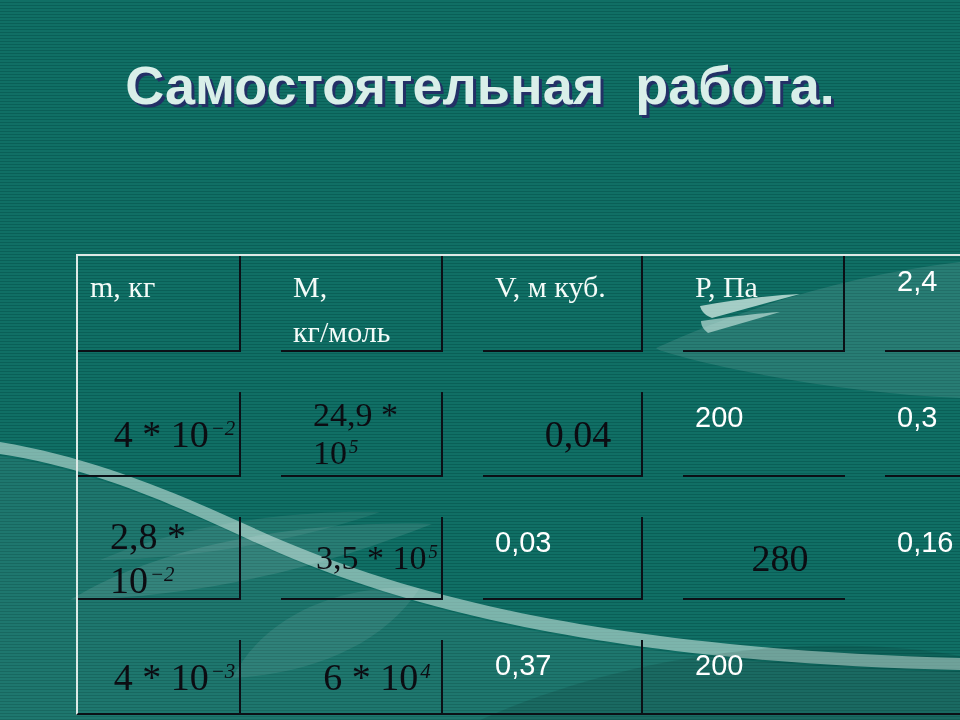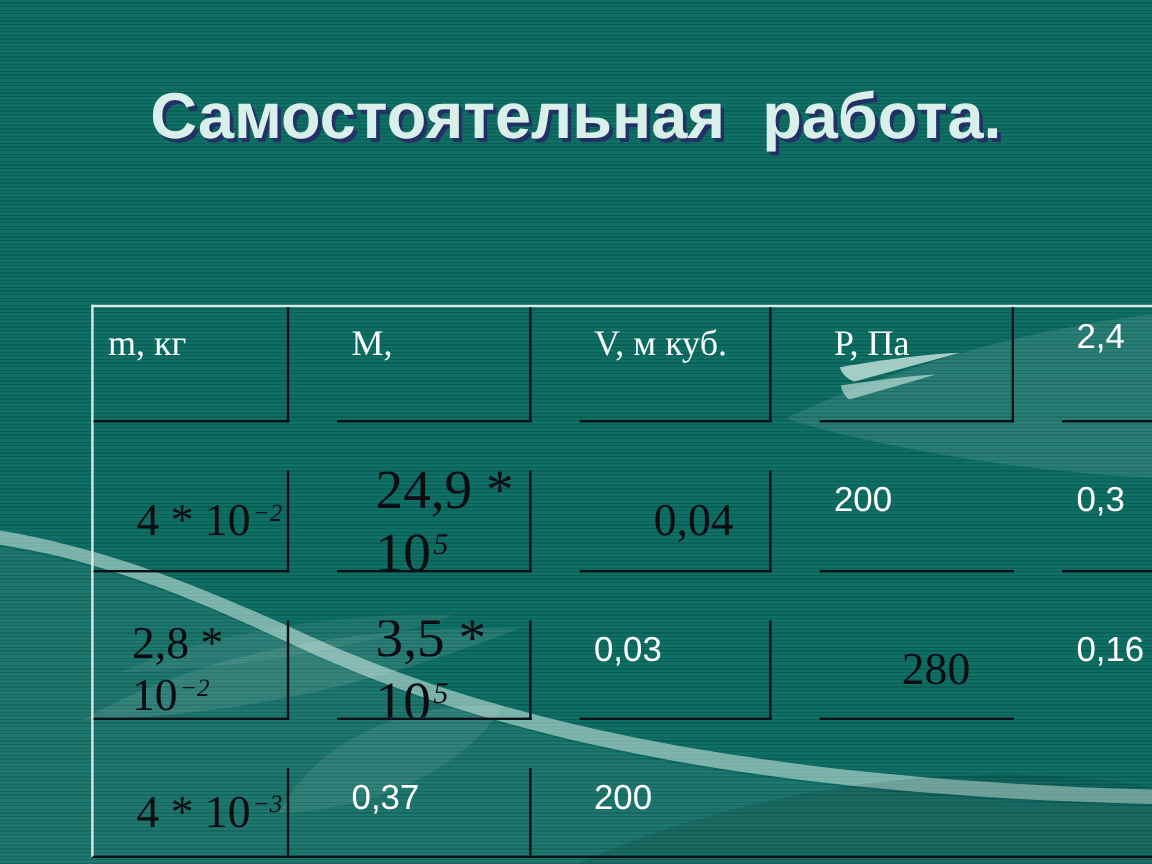--- a/index.html
+++ b/index.html
@@ -13,21 +13,21 @@
       180deg,
       #106f65 0px, #106f65 2px,
       #0a5f57 2px, #0a5f57 3px
     );
     font-family: "Liberation Sans", sans-serif;
   }
   .swoosh-svg { position: absolute; left: 0; top: 0; width: 960px; height: 720px; }
 
   .slide-title {
     position: absolute;
-    left: 0; right: 0; top: 66px;
+    left: 0; right: 0; top: 54px;
     text-align: center;
     font-family: "Liberation Sans", sans-serif;
     font-weight: bold;
     font-size: 54px;
     letter-spacing: 0px;
     word-spacing: 16px;
     color: #d9efe9;
     text-shadow: 3px 3px 0 #233066, 1px 1px 0 #2a3a78;
   }
 
@@ -67,21 +67,21 @@
   }
   .eq {
     display: flex;
     align-items: center;
     justify-content: center;
     color: #0c0c12;
     font-family: "Liberation Serif", serif;
     font-size: 38px;
     padding-left: 32px;
   }
-  .eq.small { font-size: 46px; }
+  .eq.small { font-size: 34px; }
   .eq .exp {
     position: relative;
     top: -0.55em;
     font-size: 0.55em;
     font-style: italic;
     margin-left: 2px;
   }
 </style>
 </head>
 <body>
@@ -107,20 +107,21 @@
 
   <div class="slide-title">Самостоятельная работа.</div>
 
   <div class="data-table">
 
     <div class="cell hcell">
       <div>m, кг</div>
     </div>
     <div class="cell hcell">
       <div>М,</div>
+      <div>кг/моль</div>
     </div>
     <div class="cell hcell">
       <div>V, м куб.</div>
     </div>
     <div class="cell hcell">
       <div>Р, Па</div>
     </div>
 
     <div class="cell val-sans">
       <span>2,4</span>
@@ -153,20 +154,23 @@
     <div class="cell eq last-col">
       <span><span>280</span></span>
     </div>
 
     <div class="cell val-sans last-row">
       <span>0,16</span>
     </div>
     <div class="cell eq last-row">
       <span><span>4 * 10</span><span class="exp">−3</span></span>
     </div>
+    <div class="cell eq last-row">
+      <span><span>6 * 10</span><span class="exp">4</span></span>
+    </div>
     <div class="cell val-sans last-row">
       <span>0,37</span>
     </div>
     <div class="cell val-sans last-col last-row">
       <span>200</span>
     </div>
 
   </div>
 </div>
 

